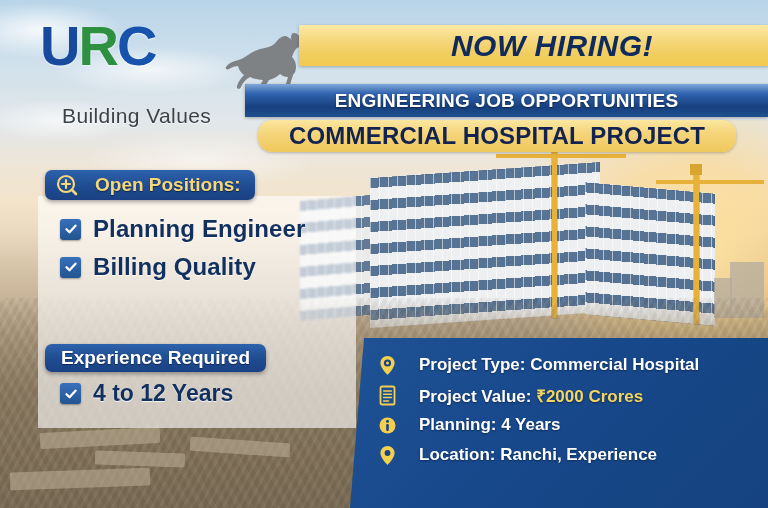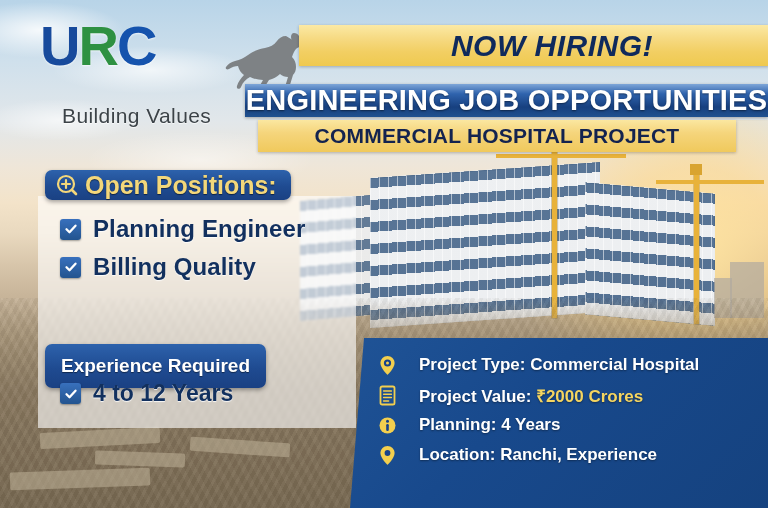--- a/index.html
+++ b/index.html
@@ -144,48 +144,49 @@
     background:linear-gradient(180deg,#fbe9a4 0%,#f6d980 35%,#f2cf63 65%,#efc94f 100%);
     color:#0f2a5c;
     font-size:30px;letter-spacing:.5px;font-style:italic;
     box-shadow:0 1px 3px rgba(0,0,0,.25);
     padding-left:36px;
   }
   .banner-eng{
     left:245px;top:84px;width:523px;height:33px;
     background:linear-gradient(180deg,#7ea6d8 0%,#2f63ad 30%,#17407f 70%,#20518f 100%);
     color:#ffffff;
-    font-size:29px;letter-spacing:.2px;
+    font-size:19px;letter-spacing:.2px;
     text-shadow:0 1px 2px rgba(0,0,0,.45);
     box-shadow:0 1px 3px rgba(0,0,0,.3);
   }
   .banner-comm{
     left:258px;top:120px;width:478px;height:32px;
     background:linear-gradient(180deg,#fbe7a0 0%,#f5d57c 40%,#f0c95c 100%);
     color:#13234f;
-    font-size:21px;letter-spacing:.2px;
+    font-size:24px;letter-spacing:.2px;
     box-shadow:0 1px 3px rgba(0,0,0,.25);
+    border-radius:14px;
   }
 
   
   .pill{
     position:absolute;display:flex;align-items:center;
     background:linear-gradient(180deg,#2d62ac 0%,#1f4b91 55%,#1a4183 100%);
     border-radius:7px;
     box-shadow:0 2px 4px rgba(0,0,0,.35);
   }
   .pill-open{
     left:45px;top:170px;height:30px;padding:0 14px 0 11px;
   }
   .pill-open .pill-text{
-    color:#f3d77a;font-weight:bold;font-size:25px;margin-left:7px;
+    color:#f3d77a;font-weight:bold;font-size:19px;margin-left:17px;
     text-shadow:0 1px 1px rgba(0,0,0,.5);
   }
   .pill-exp{
-    left:45px;top:344px;height:28px;padding:8px 16px;
+    left:45px;top:344px;height:28px;padding:0 16px;
   }
   .pill-exp .pill-text{
     color:#ffffff;font-weight:bold;font-size:19px;
     text-shadow:0 1px 1px rgba(0,0,0,.45);
   }
 
   .job-list{position:absolute;left:60px;top:210px;}
   .job-row{display:flex;align-items:center;height:38px;}
   .job-label{
     color:#12305e;font-weight:bold;font-size:24px;margin-left:12px;

